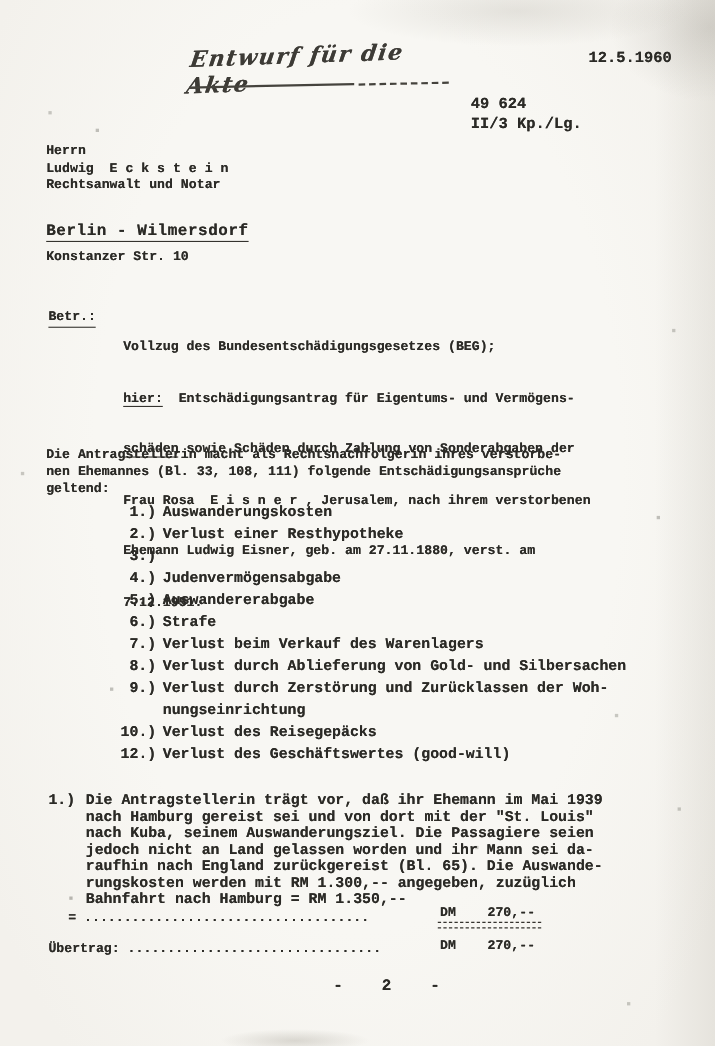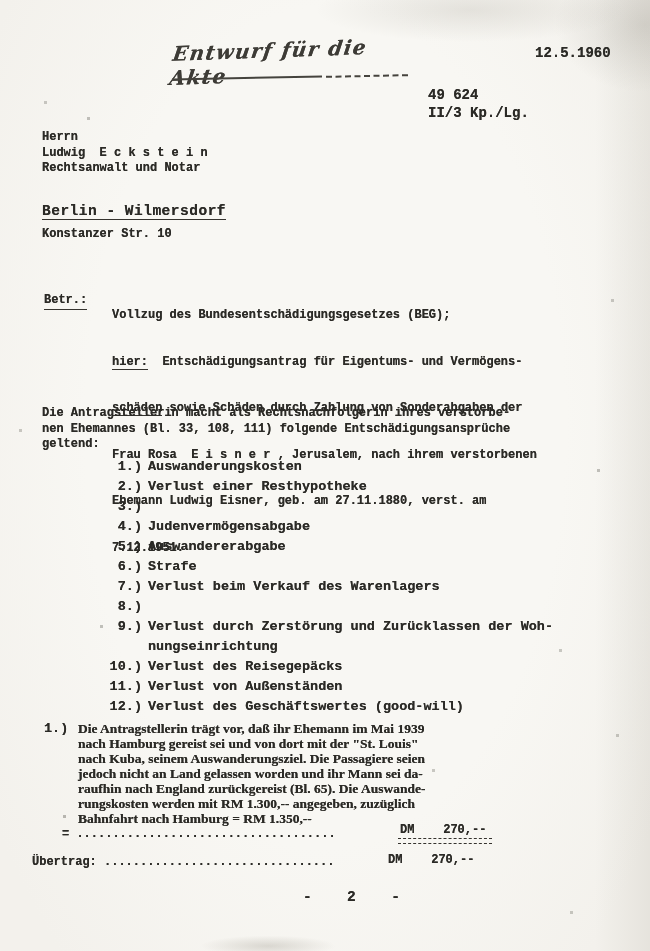--- a/index.html
+++ b/index.html
@@ -24,21 +24,21 @@
   .hand{
     font-family:"DejaVu Serif",serif;font-style:italic;font-weight:700;
     font-size:20px;color:#3d3b36;letter-spacing:1.5px;
     transform:rotate(-2deg) skewX(-10deg);transform-origin:left bottom;
     text-shadow:0 0 0.5px rgba(60,58,52,0.8);
   }
   .hand-ul-solid{height:0;border-top:2px solid #45433d;transform:rotate(-1.2deg);}
   .hand-ul-dash{height:0;border-top:2px dashed #45433d;transform:rotate(-1.2deg);}
   
   .addr-city{font-size:14.5px;letter-spacing:0.5px;}
-  .betr-label{position:absolute;left:0;top:16px;}
+  .betr-label{position:absolute;left:0;top:4px;}
   .betr-body{margin-left:68px;}
   
   .claim-row{display:flex;line-height:20px;font-size:13.5px;}
   .claim-num{width:100px;text-align:right;white-space:pre;}
   .claim-txt{padding-left:6px;white-space:pre;}
   
   .money-leader{position:absolute;left:0;top:0;}
   .money-amt{position:absolute;top:0;}
   .dbl-underline{position:absolute;height:4px;border-top:1.7px dashed #35332e;border-bottom:1.7px dashed #35332e;}
   .speckles{position:absolute;left:0;top:0;width:1px;height:1px;background:transparent;
@@ -97,45 +97,44 @@
 geltend:</div>
 
   <div class="abs" style="left:42px;top:457px;width:570px;">
     <div class="claim-row tw"><span class="claim-num">1.)</span><span class="claim-txt">Auswanderungskosten</span></div>
     <div class="claim-row tw"><span class="claim-num">2.)</span><span class="claim-txt">Verlust einer Resthypotheke</span></div>
     <div class="claim-row tw"><span class="claim-num">3.)</span></div>
     <div class="claim-row tw"><span class="claim-num">4.)</span><span class="claim-txt">Judenvermögensabgabe</span></div>
     <div class="claim-row tw"><span class="claim-num">5.)</span><span class="claim-txt">Auswandererabgabe</span></div>
     <div class="claim-row tw"><span class="claim-num">6.)</span><span class="claim-txt">Strafe</span></div>
     <div class="claim-row tw"><span class="claim-num">7.)</span><span class="claim-txt">Verlust beim Verkauf des Warenlagers</span></div>
-    <div class="claim-row tw"><span class="claim-num">8.)</span></div>
+    <div class="claim-row tw"><span class="claim-num">8.)</span><span class="claim-txt">Verlust durch Ablieferung von Gold- und Silbersachen</span></div>
     <div class="claim-row tw"><span class="claim-num">9.)</span><span class="claim-txt">Verlust durch Zerstörung und Zurücklassen der Woh-</span></div>
     <div class="claim-row tw"><span class="claim-num"></span><span class="claim-txt">nungseinrichtung</span></div>
     <div class="claim-row tw"><span class="claim-num">10.)</span><span class="claim-txt">Verlust des Reisegepäcks</span></div>
-    <div class="claim-row tw"><span class="claim-num">11.)</span><span class="claim-txt">Verlust von Außenständen</span></div>
     <div class="claim-row tw"><span class="claim-num">12.)</span><span class="claim-txt">Verlust des Geschäftswertes (good-will)</span></div>
   </div>
 
   <div class="abs" style="left:44px;top:721px;width:580px;">
     <span class="abs tw" style="left:0;top:0;font-size:13.5px;">1.)</span>
-    <div class="tw" style="margin-left:34px;font-size:13.5px;line-height:15px;font-family:Liberation Serif, serif;">Die Antragstellerin trägt vor, daß ihr Ehemann im Mai 1939
+    <div class="tw" style="margin-left:34px;font-size:13.5px;line-height:15px;">Die Antragstellerin trägt vor, daß ihr Ehemann im Mai 1939
 nach Hamburg gereist sei und von dort mit der "St. Louis"
 nach Kuba, seinem Auswanderungsziel. Die Passagiere seien
 jedoch nicht an Land gelassen worden und ihr Mann sei da-
 raufhin nach England zurückgereist (Bl. 65). Die Auswande-
 rungskosten werden mit RM 1.300,-- angegeben, zuzüglich
 Bahnfahrt nach Hamburg = RM 1.350,--</div>
   </div>
 
   <div class="abs" style="left:62px;top:827px;width:540px;height:16px;">
     <span class="money-leader tw fs13">= ....................................</span>
     <span class="money-amt tw fs13" style="left:338px;top:-4px;">DM    270,--</span>
   </div>
   <div class="dbl-underline" style="left:398px;top:838px;width:94px;"></div>
 
-  <div class="abs" style="left:32px;top:855px;width:560px;height:16px;">
+  <div class="abs" style="left:44px;top:855px;width:560px;height:16px;">
     <span class="money-leader tw fs13">Übertrag: ................................</span>
     <span class="money-amt tw fs13" style="left:356px;top:-2px;">DM    270,--</span>
   </div>
 
   <div class="abs tw" style="left:303px;top:889px;font-size:14.5px;letter-spacing:6px;">-  2  -</div>
 
 </div>
 
 </body></html>

